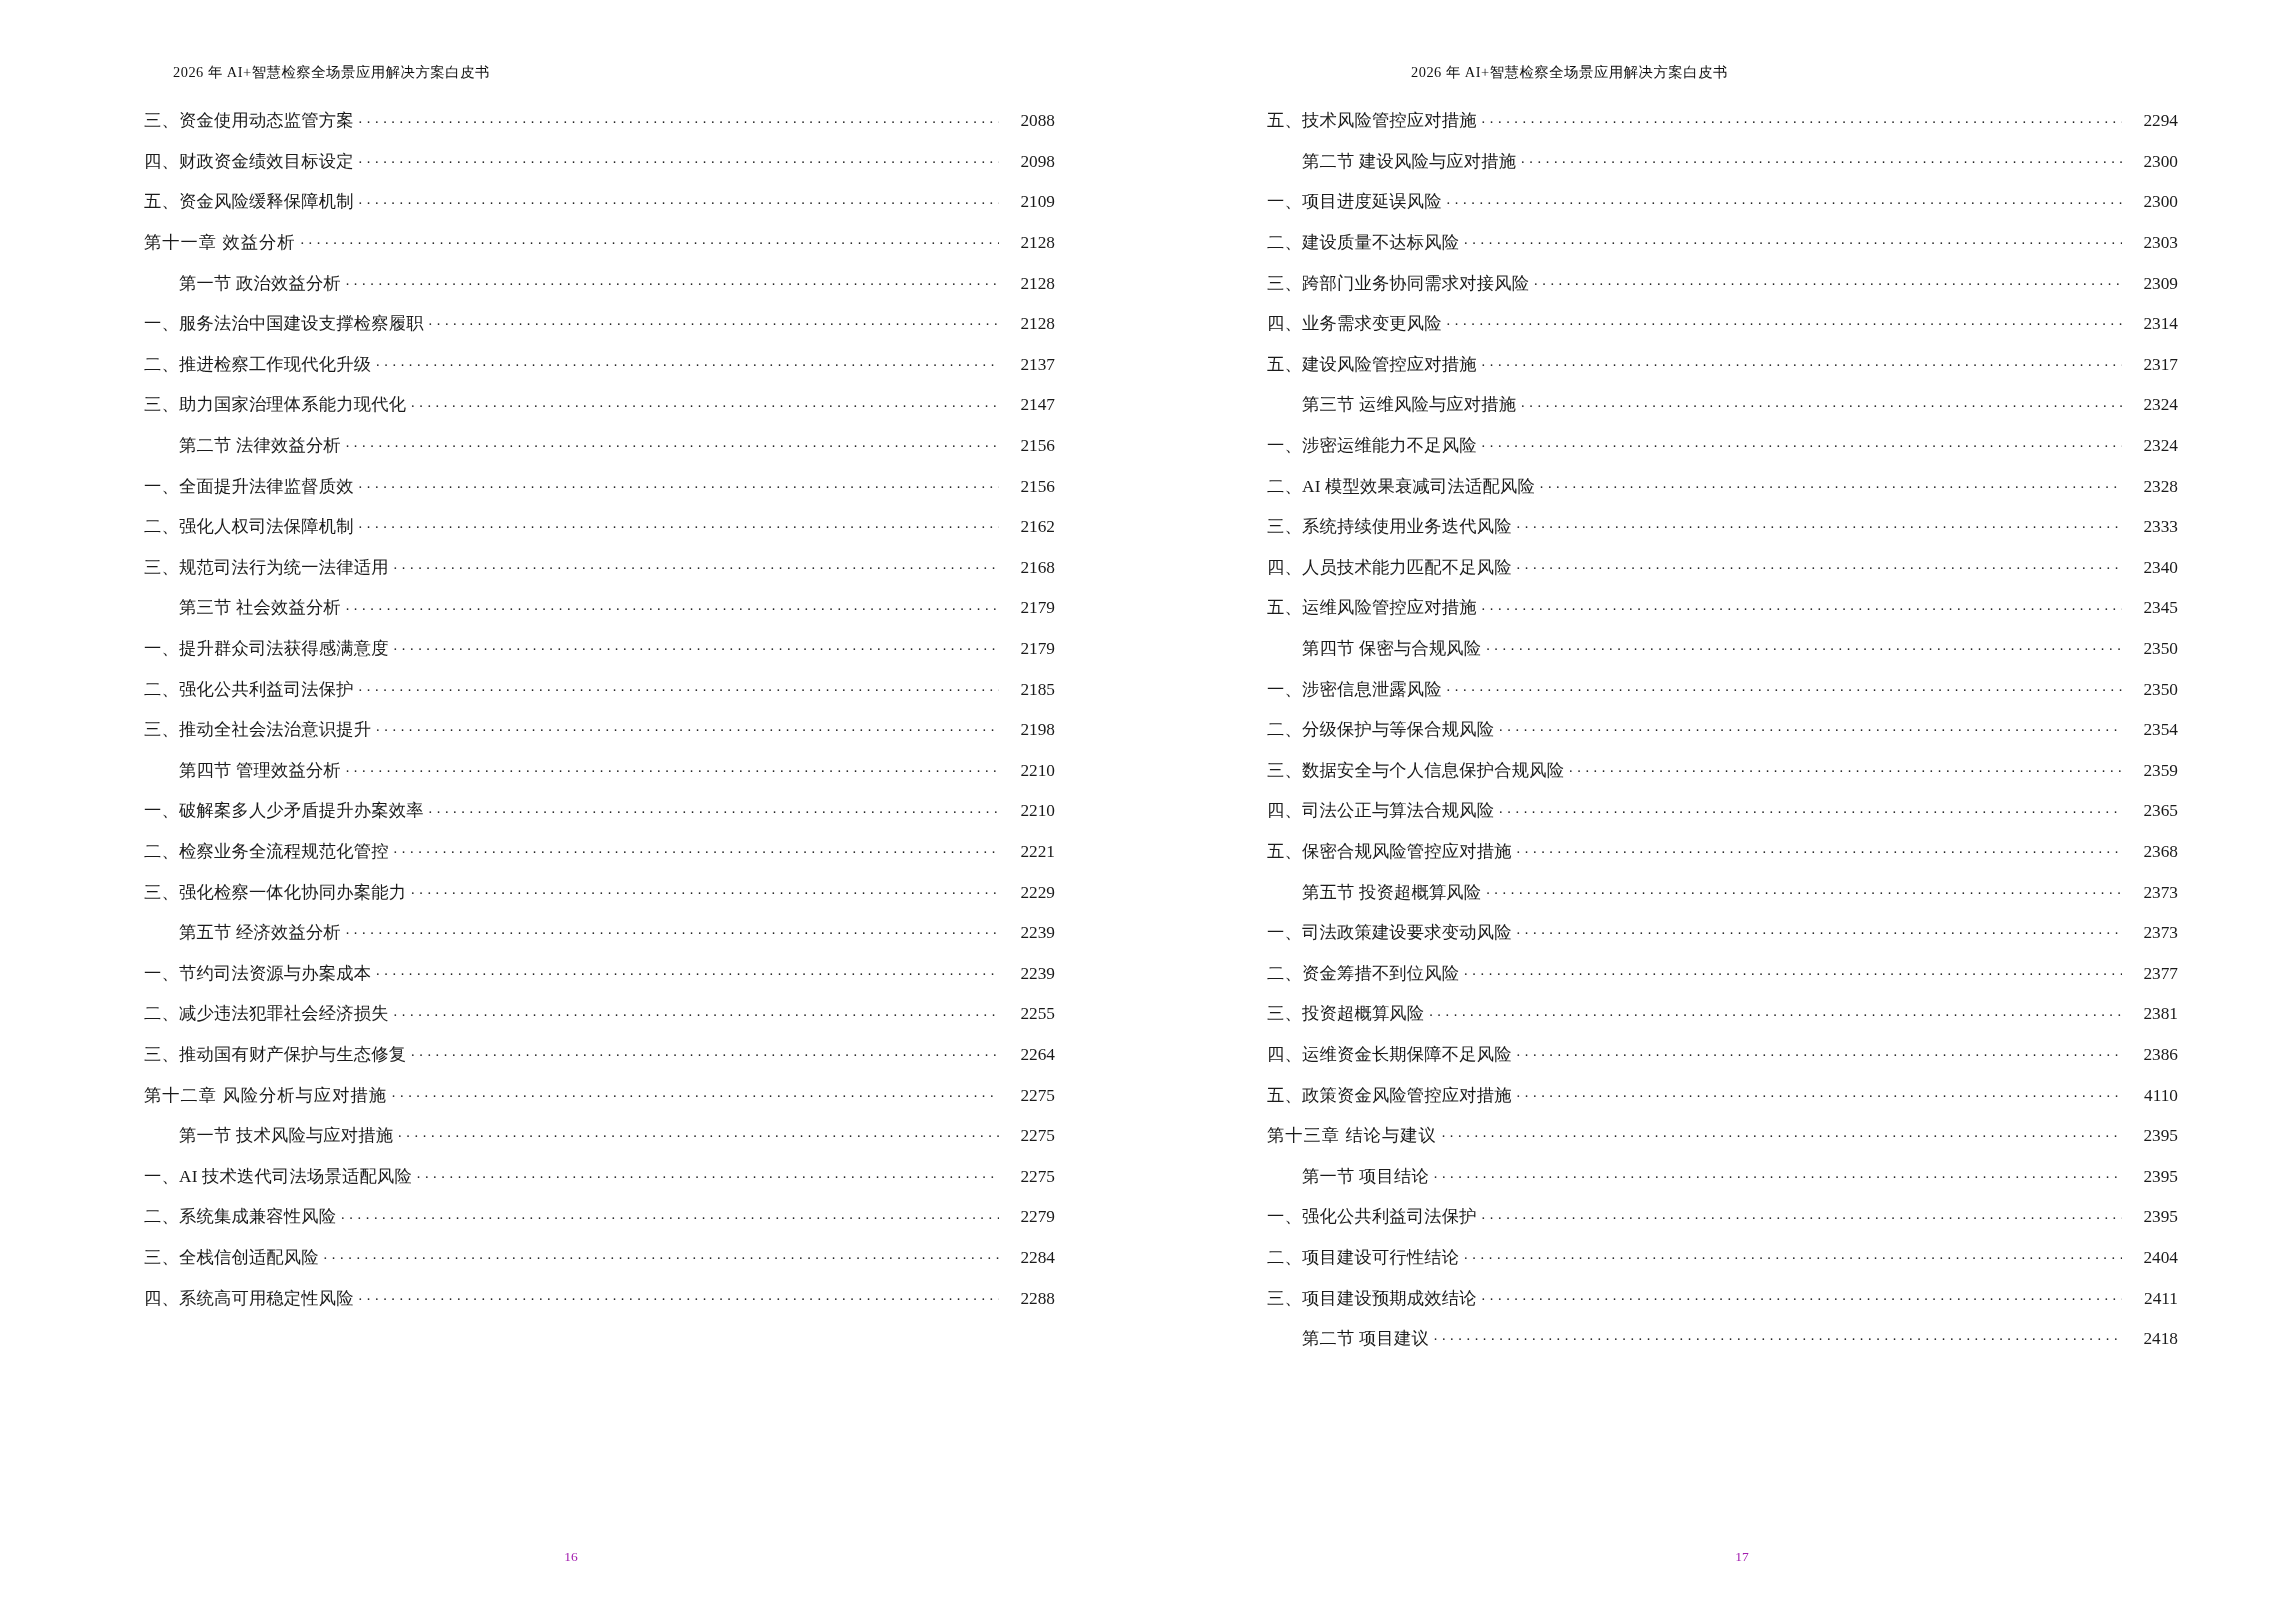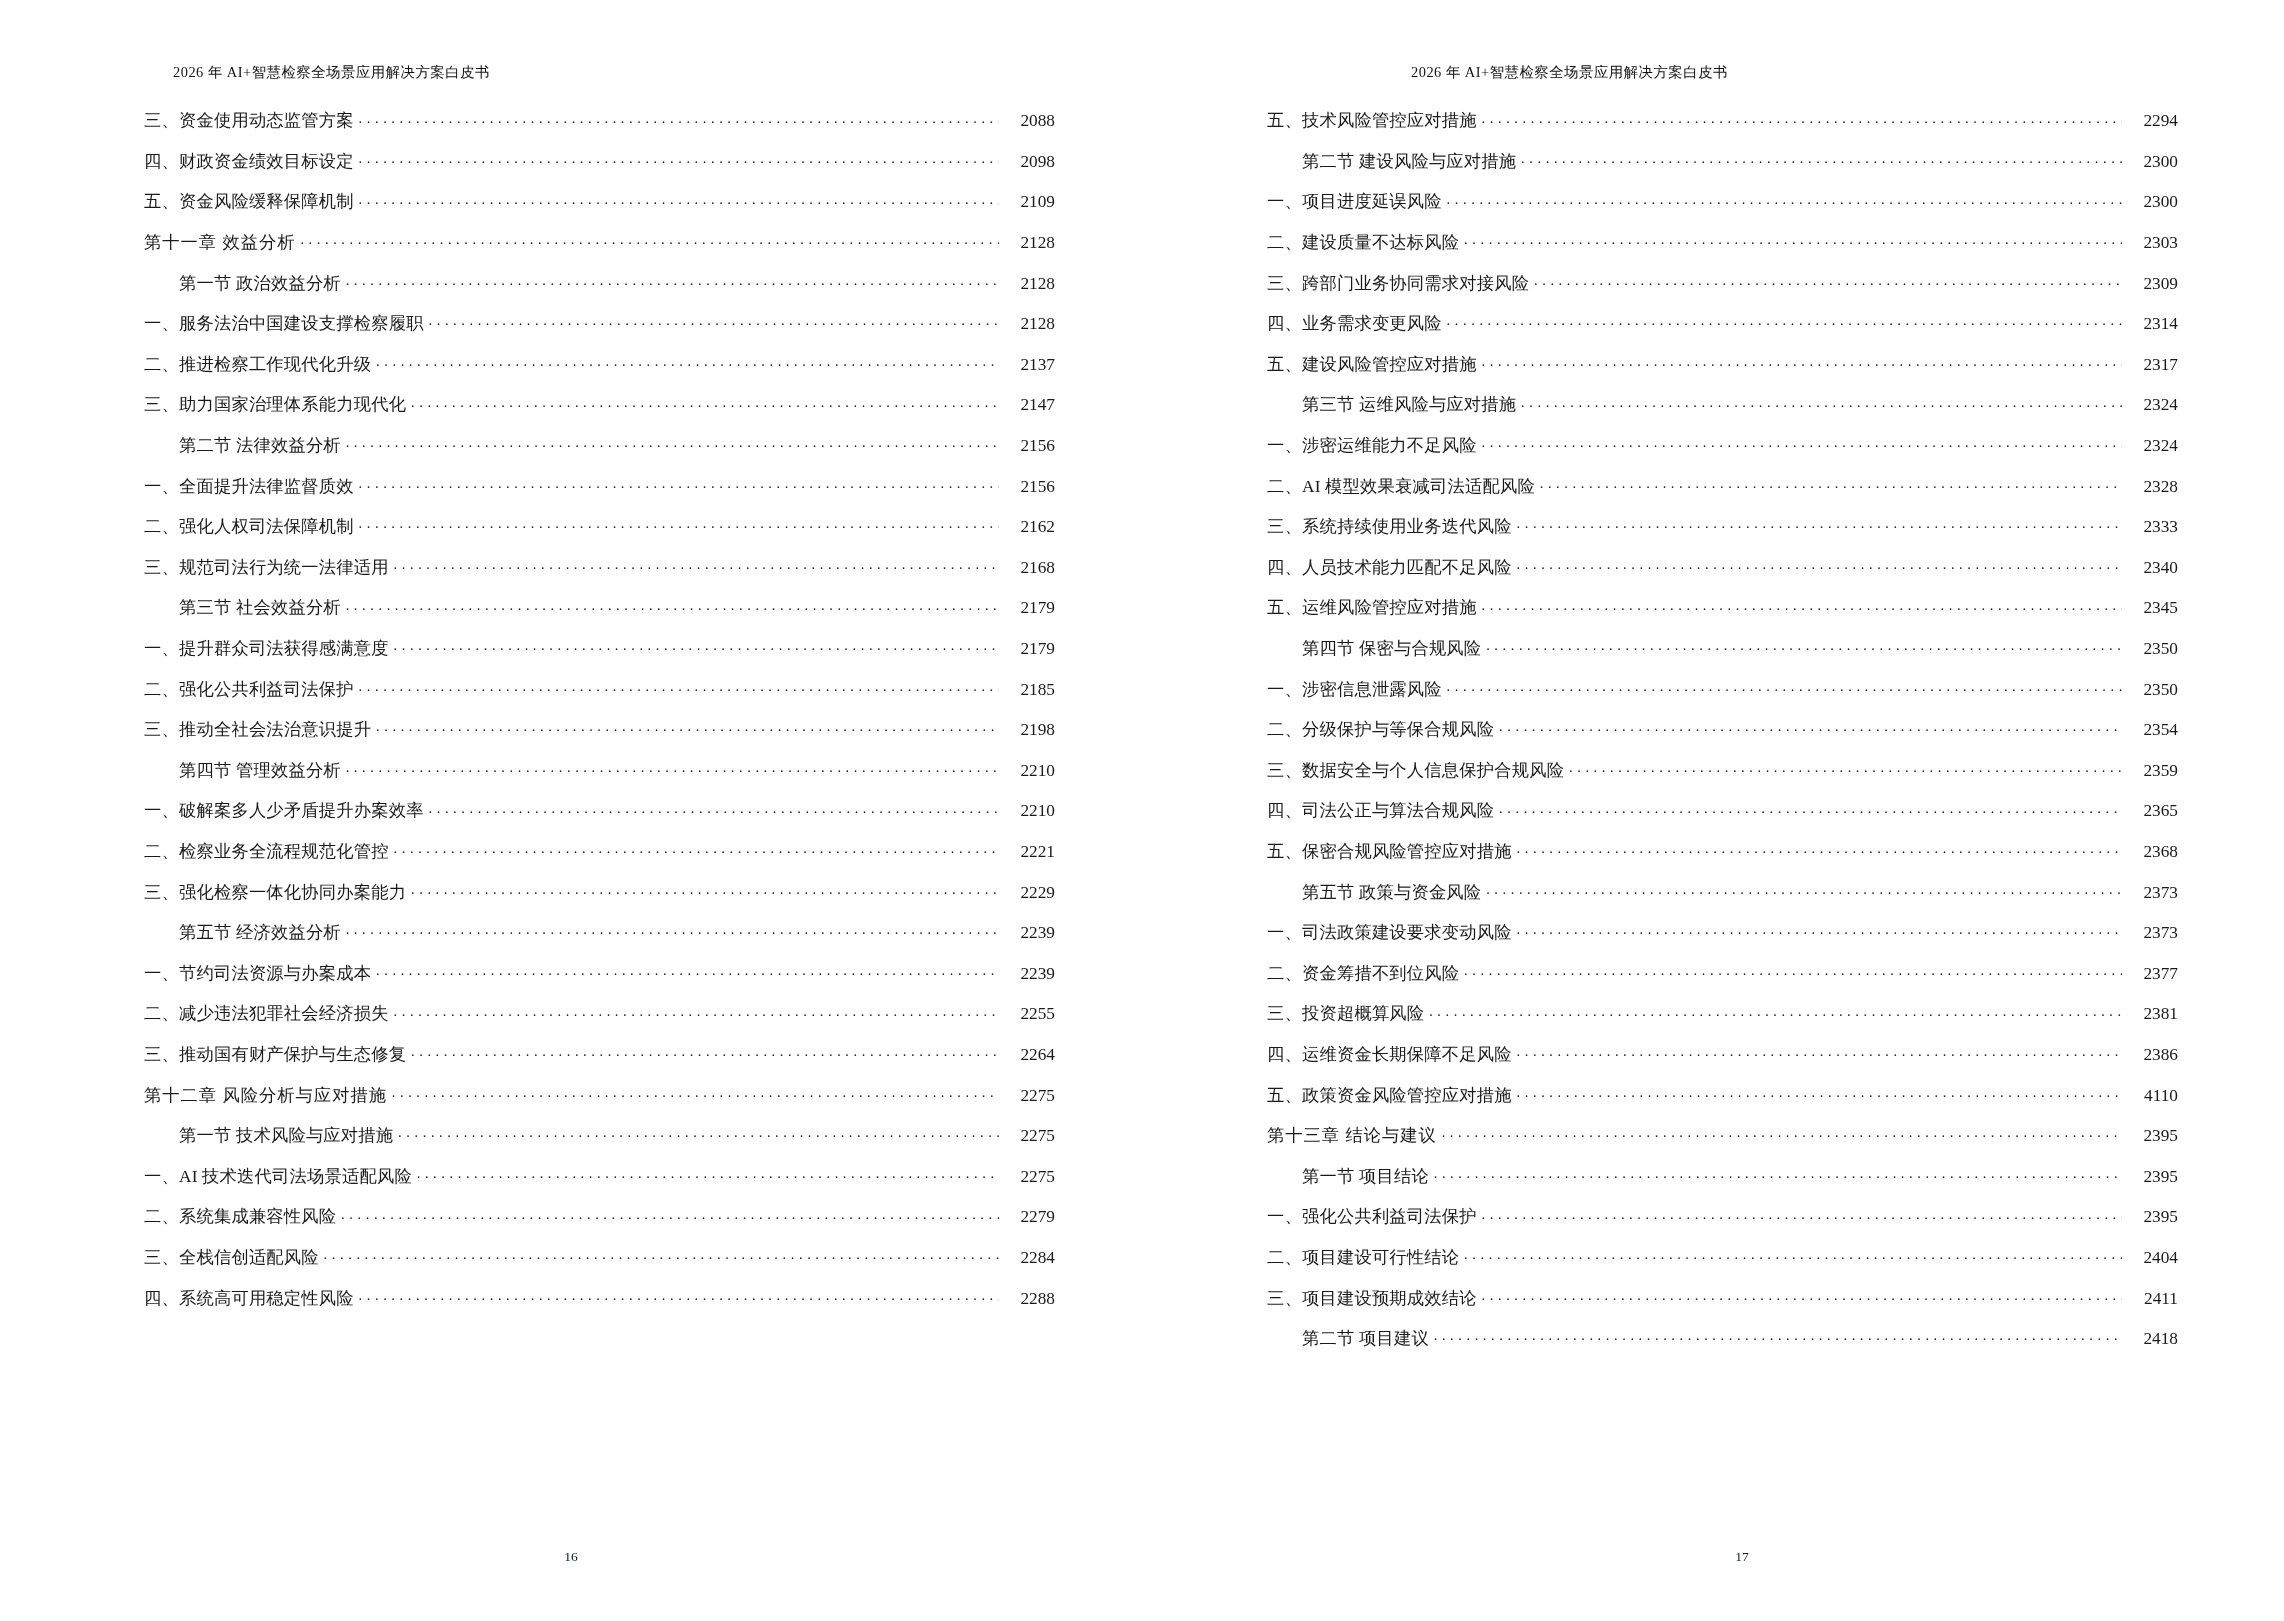--- a/index.html
+++ b/index.html
@@ -87,21 +87,21 @@
 
   .lvl-chapter .label { letter-spacing: 1px; }
 
   .folio {
     position: absolute;
     bottom: 57px;
     left: 0;
     width: 100%;
     text-align: center;
     font-size: 13.5px;
-    color: #0f172a;
+    color: #a21caf;
   }
   .page-left .folio { padding-right: 58px; }
   .page-right .folio { padding-left: 29px; }
 </style>
 </head>
 <body>
 
 <div class="spread">
 
   <div class="page page-left">
@@ -353,21 +353,21 @@
           <span class="label">四、司法公正与算法合规风险</span>
           <span class="dots"></span>
           <span class="page-num">2365</span>
         </li>
         <li class="toc-entry lvl-item">
           <span class="label">五、保密合规风险管控应对措施</span>
           <span class="dots"></span>
           <span class="page-num">2368</span>
         </li>
         <li class="toc-entry lvl-section">
-          <span class="label">第五节  政策与资金风险</span>
+          <span class="label">第五节  投资超概算风险</span>
           <span class="dots"></span>
           <span class="page-num">2373</span>
         </li>
         <li class="toc-entry lvl-item">
           <span class="label">一、司法政策建设要求变动风险</span>
           <span class="dots"></span>
           <span class="page-num">2373</span>
         </li>
         <li class="toc-entry lvl-item">
           <span class="label">二、资金筹措不到位风险</span>

